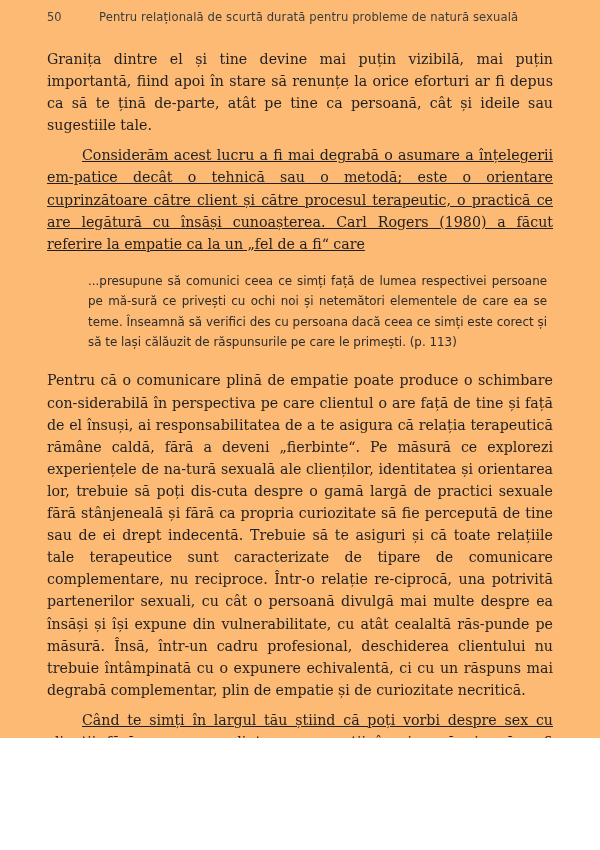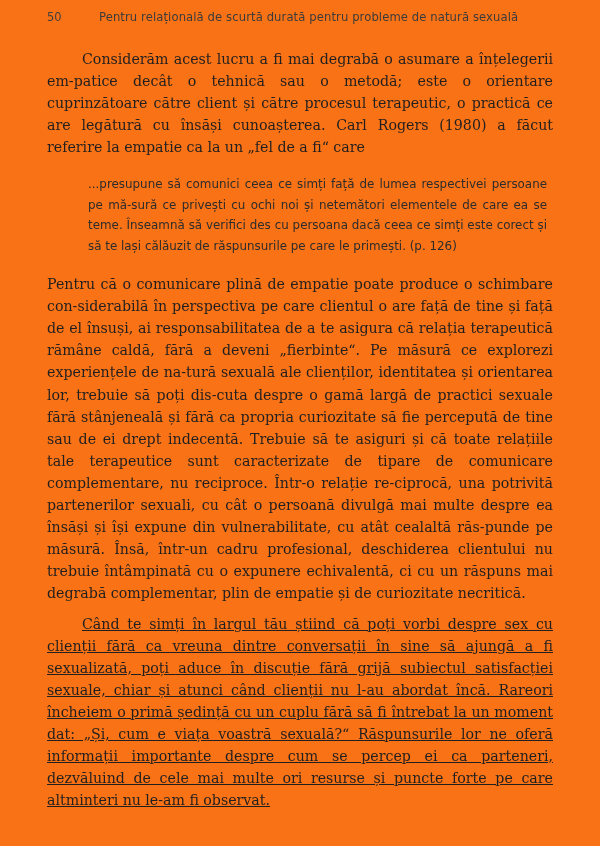--- a/index.html
+++ b/index.html
@@ -4,22 +4,22 @@
 <style>
   html, body {
     margin: 0;
     padding: 0;
     background: #ffffff;
   }
 
   .page {
     position: relative;
     width: 600px;
-    height: 846px;
-    background: #f97316;
+    height: 738px;
+    background: #fdba74;
     overflow: hidden;
     box-sizing: border-box;
   }
 
   
   .running-head {
     position: absolute;
     top: 10px;
     left: 47px;
     right: 47px;
@@ -101,25 +101,26 @@
 
 <div class="page">
 
   <div class="running-head">
     <span class="folio">50</span>
     <span class="head-title">Pentru relațională de scurtă durată pentru probleme de natură sexuală</span>
   </div>
 
   <div class="column">
 
+    <p class="body">Granița dintre el și tine devine mai puțin vizibilă, mai puțin importantă, fiind apoi în stare să renunțe la orice eforturi ar fi depus ca să te țină de-parte, atât pe tine ca persoană, cât și ideile sau sugestiile tale.</p>
 
     <p class="body indent">Considerăm acest lucru a fi mai degrabă o asumare a înțelegerii em-patice decât o tehnică sau o metodă; este o orientare cuprinzătoare către client și către procesul terapeutic, o practică ce are legătură cu însăși cunoașterea. Carl Rogers (1980) a făcut referire la empatie ca la un „fel de a fi“ care</p>
 
     <blockquote class="extract">
-      <p>...presupune să comunici ceea ce simți față de lumea respectivei persoane pe mă-sură ce privești cu ochi noi și netemători elementele de care ea se teme. Înseamnă să verifici des cu persoana dacă ceea ce simți este corect și să te lași călăuzit de răspunsurile pe care le primești. (p. 126)</p>
+      <p>...presupune să comunici ceea ce simți față de lumea respectivei persoane pe mă-sură ce privești cu ochi noi și netemători elementele de care ea se teme. Înseamnă să verifici des cu persoana dacă ceea ce simți este corect și să te lași călăuzit de răspunsurile pe care le primești. (p. 113)</p>
     </blockquote>
 
     <p class="body">Pentru că o comunicare plină de empatie poate produce o schimbare con-siderabilă în perspectiva pe care clientul o are față de tine și față de el însuși, ai responsabilitatea de a te asigura că relația terapeutică rămâne caldă, fără a deveni „fierbinte“. Pe măsură ce explorezi experiențele de na-tură sexuală ale clienților, identitatea și orientarea lor, trebuie să poți dis-cuta despre o gamă largă de practici sexuale fără stânjeneală și fără ca propria curiozitate să fie percepută de tine sau de ei drept indecentă. Trebuie să te asiguri și că toate relațiile tale terapeutice sunt caracterizate de tipare de comunicare complementare, nu reciproce. Într-o relație re-ciprocă, una potrivită partenerilor sexuali, cu cât o persoană divulgă mai multe despre ea însăși și își expune din vulnerabilitate, cu atât cealaltă răs-punde pe măsură. Însă, într-un cadru profesional, deschiderea clientului nu trebuie întâmpinată cu o expunere echivalentă, ci cu un răspuns mai degrabă complementar, plin de empatie și de curiozitate necritică.</p>
 
     <p class="body indent gap-before-para">Când te simți în largul tău știind că poți vorbi despre sex cu clienții fără ca vreuna dintre conversații în sine să ajungă a fi sexualizată, poți aduce în discuție fără grijă subiectul satisfacției sexuale, chiar și atunci când clienții nu l-au abordat încă. Rareori încheiem o primă ședință cu un cuplu fără să fi întrebat la un moment dat: „Și, cum e viața voastră sexuală?“ Răspunsurile lor ne oferă informații importante despre cum se percep ei ca parteneri, dezvăluind de cele mai multe ori resurse și puncte forte pe care altminteri nu le-am fi observat.</p>
 
   </div>
 </div>
 
 </body></html>

